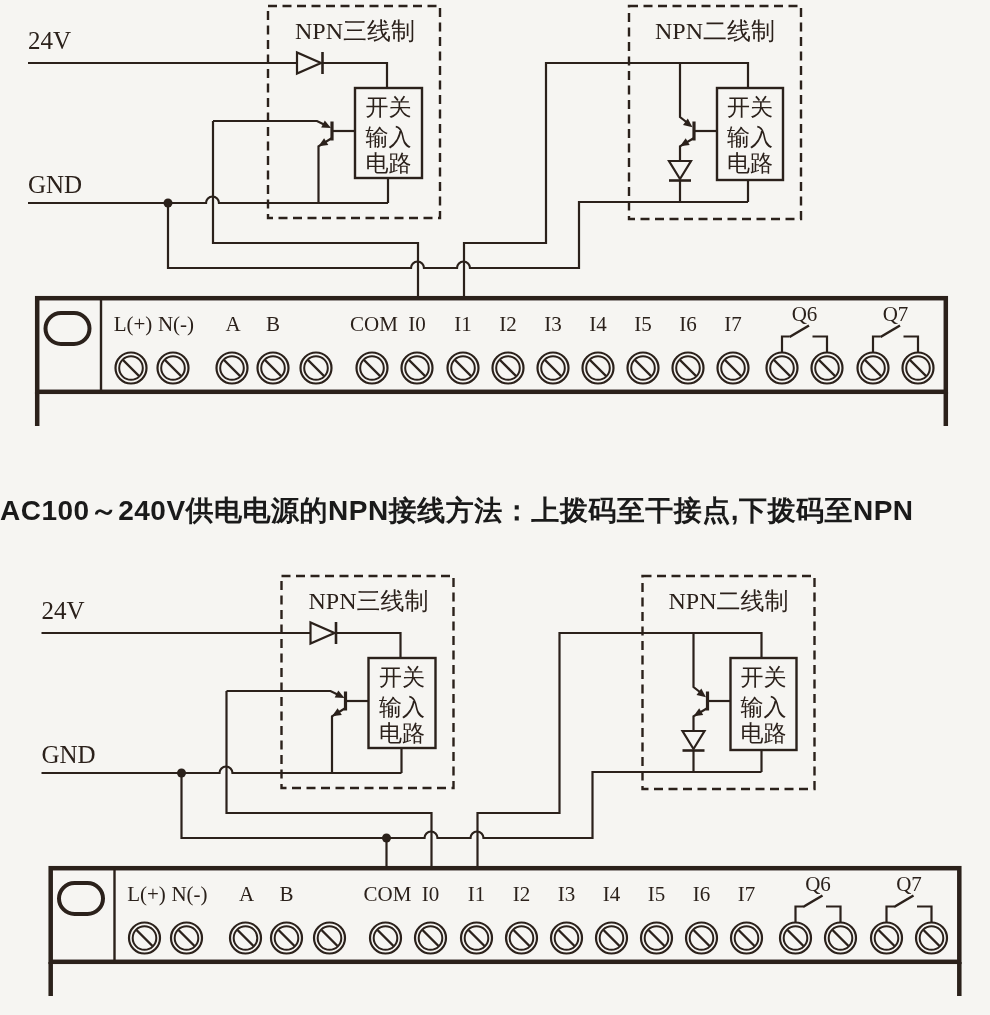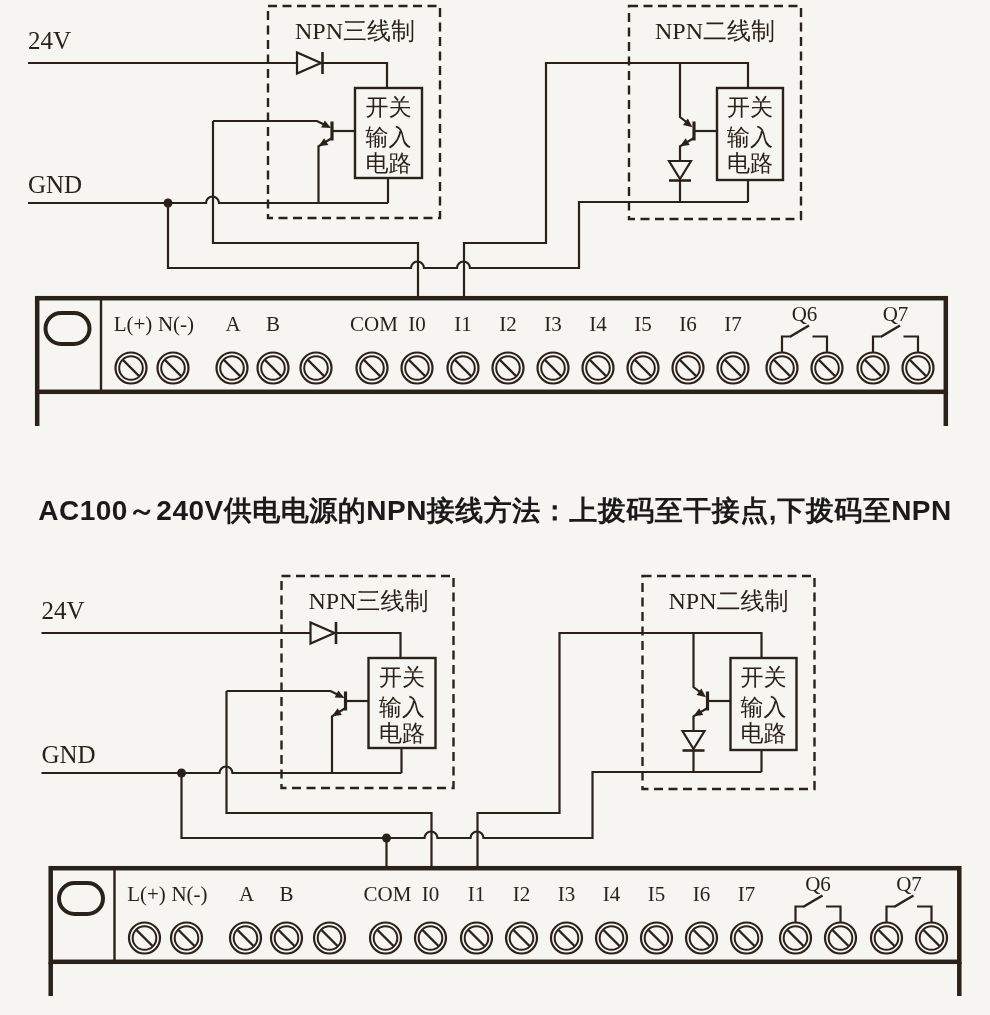--- a/index.html
+++ b/index.html
@@ -5,21 +5,21 @@
   html,body{margin:0;padding:0;}
   body{
     width:990px;height:1015px;
     background:#f6f5f2;
     font-family:"Liberation Serif","DejaVu Serif",serif;
   }
   .stage{position:relative;width:990px;height:1015px;overflow:hidden;}
   #dg{position:absolute;left:0;top:0;}
   .caption{
     position:absolute;left:0;top:492px;width:990px;
-    text-align:center;
+    text-align:left;
     font-family:"Liberation Sans","DejaVu Sans",sans-serif;
     font-weight:700;
     font-size:28px;
     letter-spacing:0.5px;
     color:#1a1a1a;
     white-space:nowrap;
   }
   text{
     font-family:"Liberation Serif","DejaVu Serif",serif;
   }

